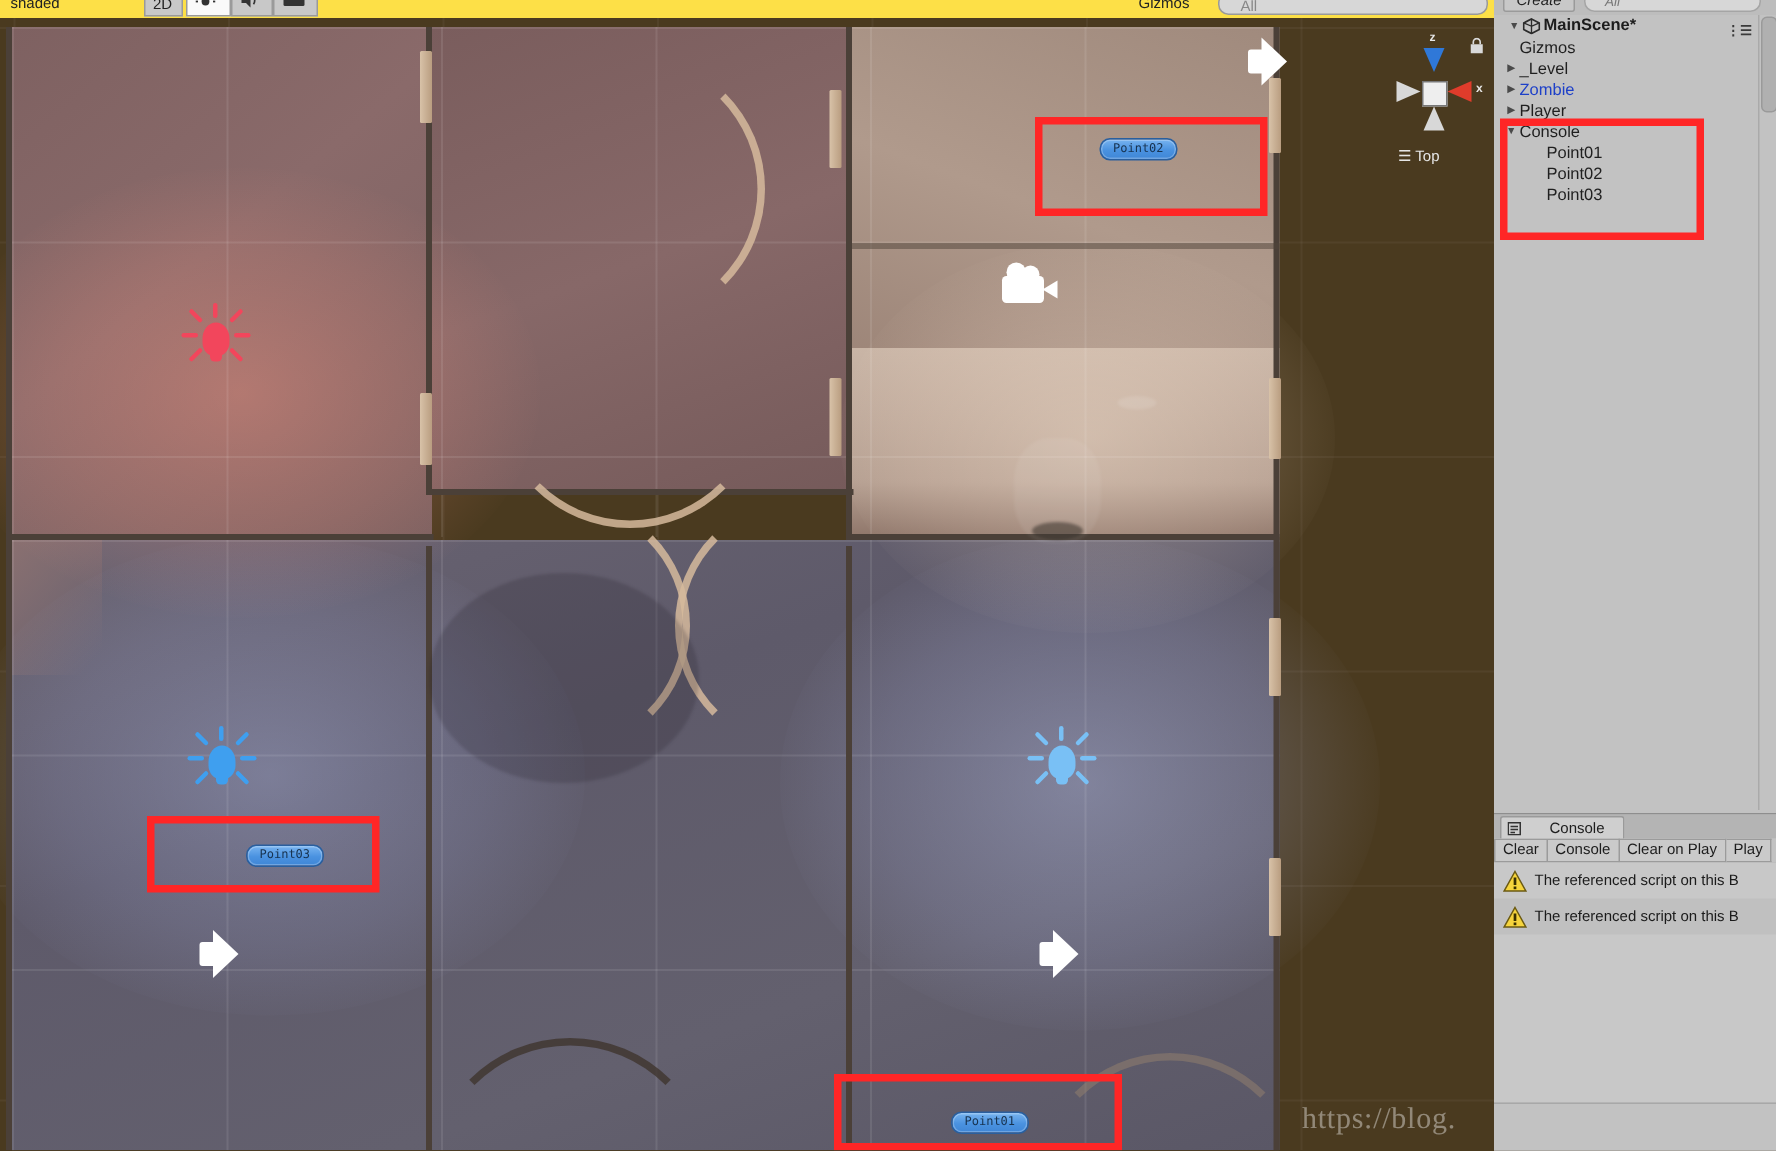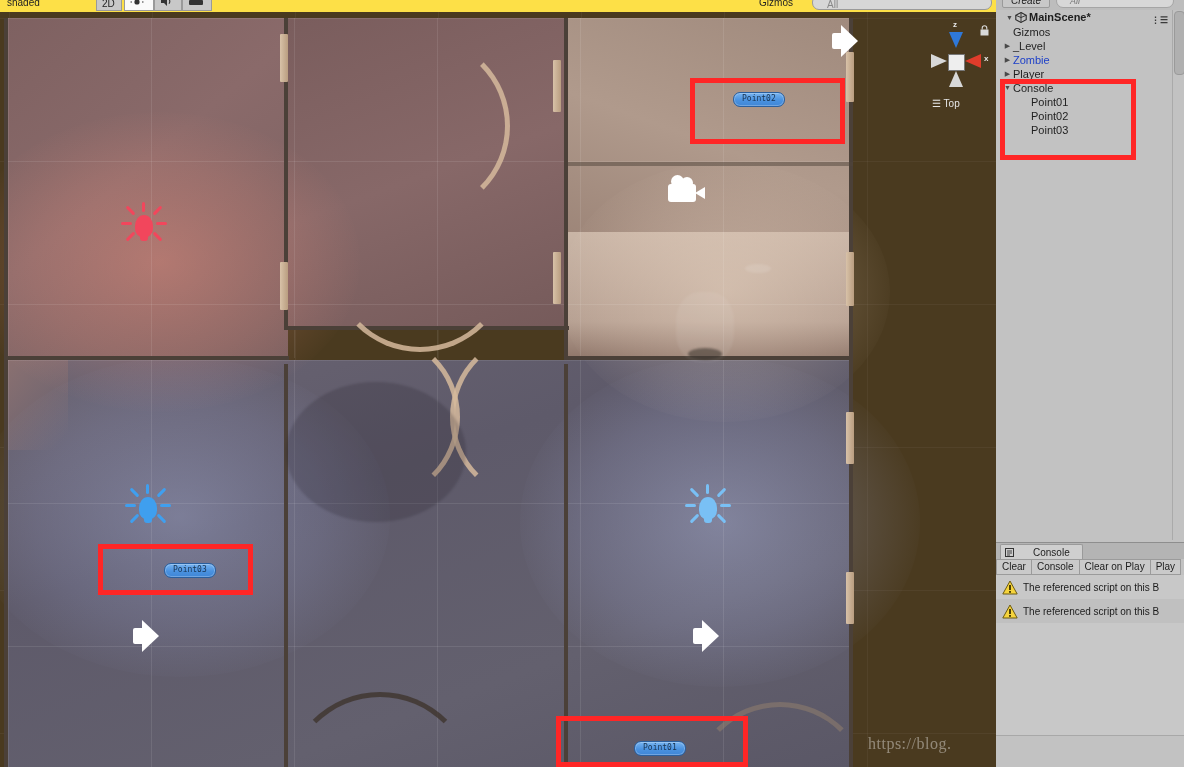--- a/index.html
+++ b/index.html
@@ -395,21 +395,21 @@
   .console-detail {
     position: absolute; left: 0; top: 192px;
     width: 188px; height: 33px;
     background: #c2c2c2;
     border-top: 1px solid #a8a8a8;
   }
 
   
   .watermark {
     position: absolute; left: 868px; top: 735px;
-    font-size: 16px;
+    font-size: 20px;
     font-family: "Liberation Serif", serif;
     color: rgba(255,255,255,0.40);
     white-space: nowrap;
     letter-spacing: 0.5px;
   }
   .watermark2 {
     position: absolute; left: 1065px; top: 736px;
     font-size: 15px;
     font-family: "Liberation Serif", serif;
     color: rgba(120,120,120,0.45);

